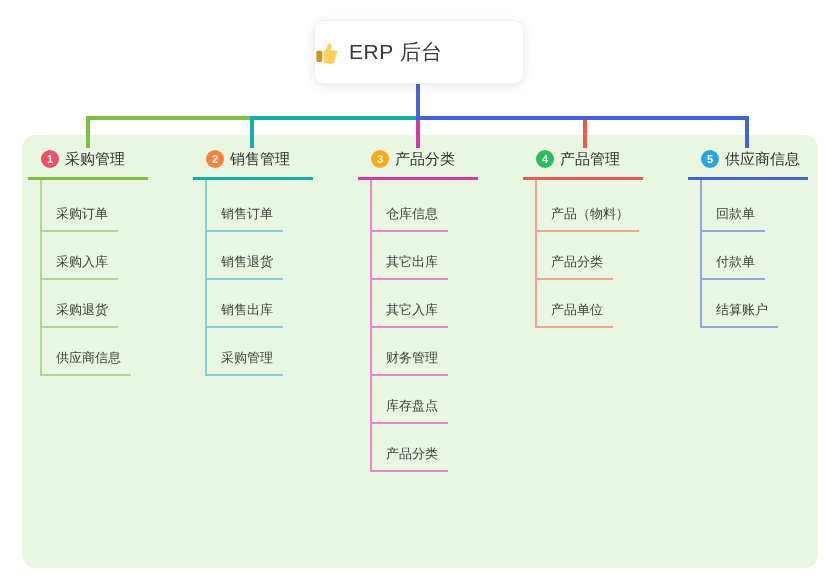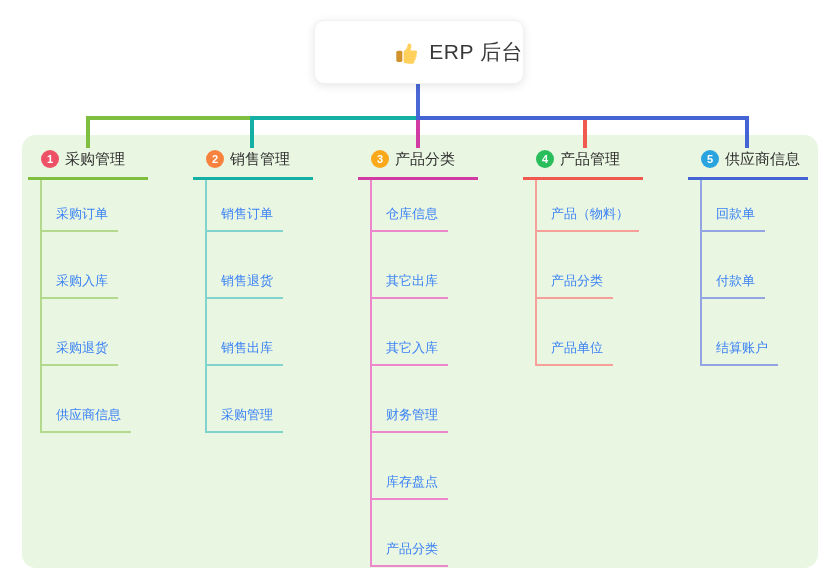--- a/index.html
+++ b/index.html
@@ -10,21 +10,21 @@
   
   .panel{
     position:absolute;left:22px;top:135px;width:796px;height:433px;
     border-radius:14px;background:#e9f6e1;
   }
   
   .root-card{
     position:absolute;left:314px;top:20px;width:208px;height:62px;
     background:#fff;border:1px solid #f1f1f1;border-radius:10px;
     box-shadow:0 2px 10px rgba(0,0,0,.10);
-    display:flex;align-items:center;justify-content:flex-end;gap:10px;
+    display:flex;align-items:center;justify-content:flex-start;gap:10px;
     z-index:3;cursor:default;
   }
   .root-label{font-size:21px;color:#383838;letter-spacing:.5px;}
   
   .conn{position:absolute;z-index:1;}
   .root-vline{left:416px;top:82px;width:4px;height:36px;}
   .bus-1{left:86px;top:116px;width:166px;height:4px;}
   .bus-2{left:252px;top:116px;width:164px;height:4px;}
   .bus-5{left:416px;top:116px;width:333px;height:4px;}
   .drop-1{left:86px;top:116px;width:4px;height:32px;}
@@ -43,26 +43,26 @@
   }
   .badge{
     flex:0 0 auto;width:18px;height:18px;border-radius:50%;
     background:var(--badge,#999);color:#fff;font-size:11px;font-weight:bold;
     display:flex;align-items:center;justify-content:center;line-height:18px;
   }
   .children{
     margin-left:12px;border-left:2px solid var(--lite,#ccc);
   }
   .child{
-    height:67px;display:flex;align-items:flex-end;
+    height:48px;display:flex;align-items:flex-end;
   }
   .child:first-child{height:52px;}
   .child-label{
     display:inline-block;white-space:nowrap;
-    font-size:13px;color:#3b82f6;
+    font-size:13px;color:#404040;
     padding:0 10px 7px 14px;
     border-bottom:2px solid var(--lite,#ccc);
     cursor:pointer;
     font-family:Liberation Serif, serif;
   }
   .thumb-icon{flex:0 0 auto;display:block;}
 </style>
 </head>
 <body>
 

